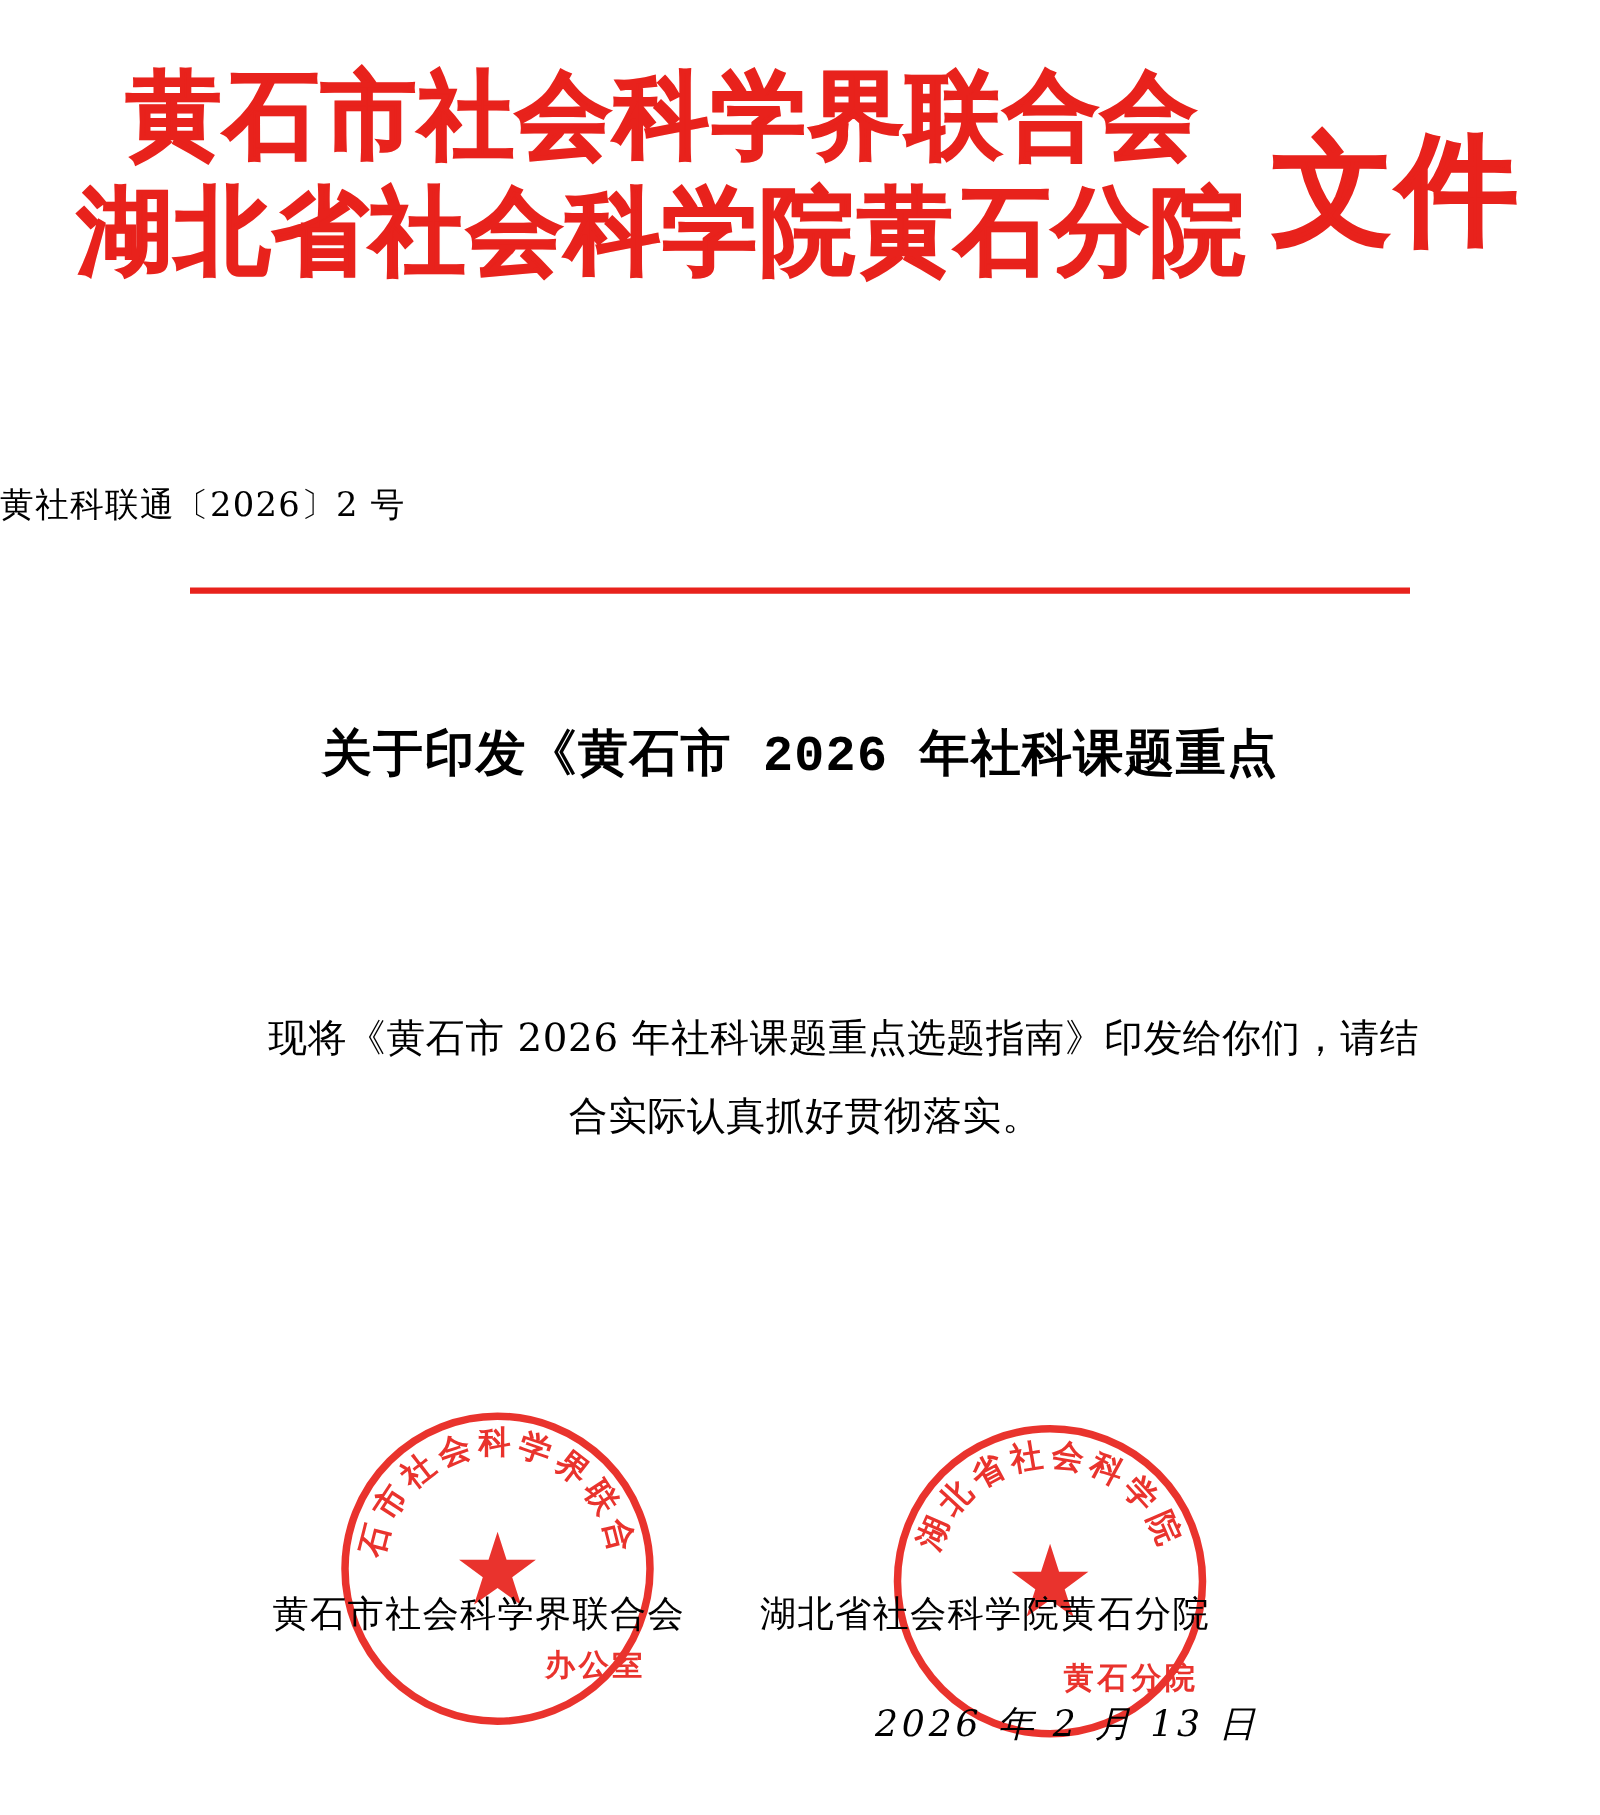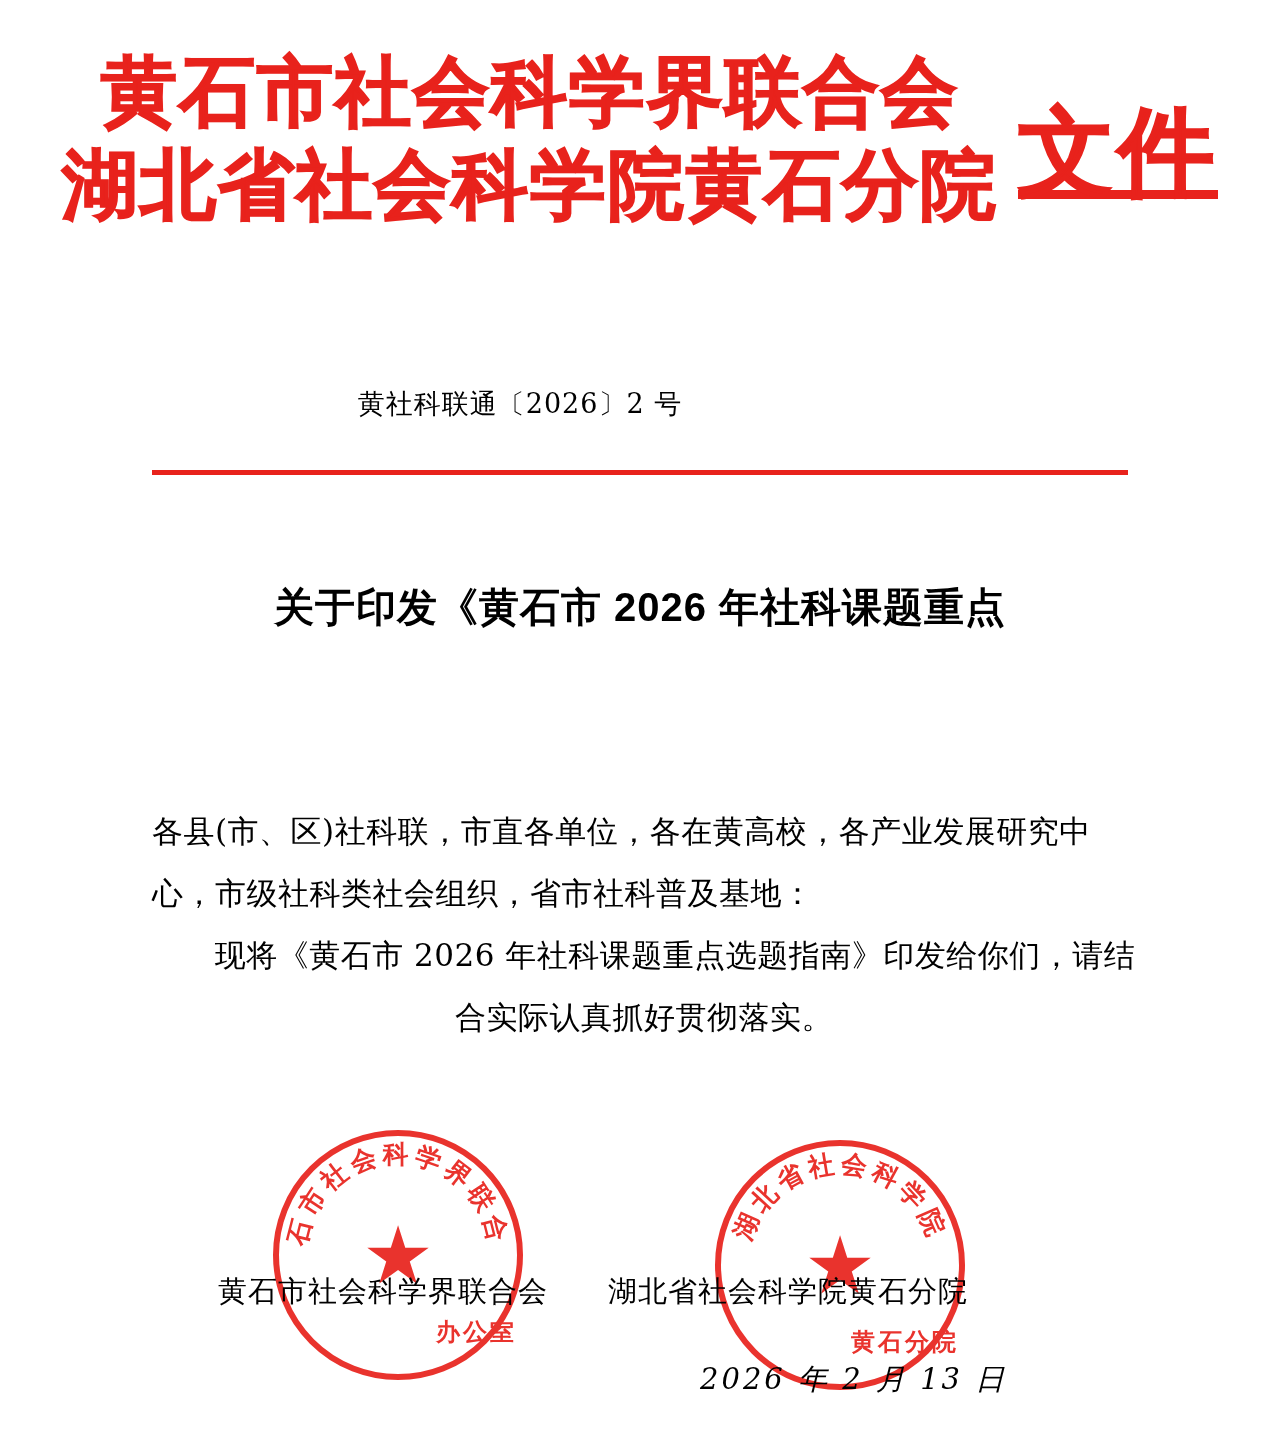--- a/index.html
+++ b/index.html
@@ -45,31 +45,30 @@
   .lh-doc {
     color: #e8221c;
     font-family: "DejaVu Serif", "Liberation Serif", serif;
     font-weight: 700;
     font-size: 96px;
     line-height: 1.0;
     letter-spacing: 4px;
     margin-left: 20px;
     margin-top: 58px;
     white-space: nowrap;
-    text-decoration: underline;
     -webkit-text-stroke: 1.8px #e8221c;
   }
 
   
   .doc-number {
     position: absolute;
     top: 386px;
     left: 0;
     width: 1040px;
-    text-align: center;
+    text-align: left;
     font-size: 27px;
     letter-spacing: 1px;
     font-family: "DejaVu Serif", "Liberation Serif", serif;
   }
 
   
   .red-rule {
     position: absolute;
     top: 470px;
     left: 152px;
@@ -82,21 +81,21 @@
   .doc-title {
     position: absolute;
     top: 572px;
     left: 152px;
     width: 976px;
     text-align: center;
     font-size: 40px;
     font-weight: 700;
     line-height: 1.75;
     letter-spacing: 1px;
-    font-family: Liberation Sans, sans-serif;
+    font-family: Liberation Mono, monospace;
   }
 
   
   .body-block {
     position: absolute;
     top: 800px;
     left: 152px;
     width: 984px;
     font-size: 31px;
     line-height: 2.0;
@@ -202,21 +201,20 @@
 
 <div class="doc-number">黄社科联通〔2026〕2 号</div>
 
 <div class="red-rule"></div>
 
 <div class="doc-title">
   <div>关于印发《黄石市 2026 年社科课题重点</div>
 </div>
 
 <div class="body-block">
-  <p>各县(市、区)社科联，市直各单位，各在黄高校，各产业发展研究中心，市级社科类社会组织，省市社科普及基地：</p>
   <p class="indent">现将《黄石市 2026 年社科课题重点选题指南》印发给你们，请结合实际认真抓好贯彻落实。</p>
 </div>
 
 <div class="signature-area">
 
   <div class="seal" id="seal-left">
     <svg class="seal-arc" viewBox="0 0 250 250">
       <defs>
         <path id="arcL" d="M 28,125 A 97,97 0 0 1 222,125"></path>
       </defs>

